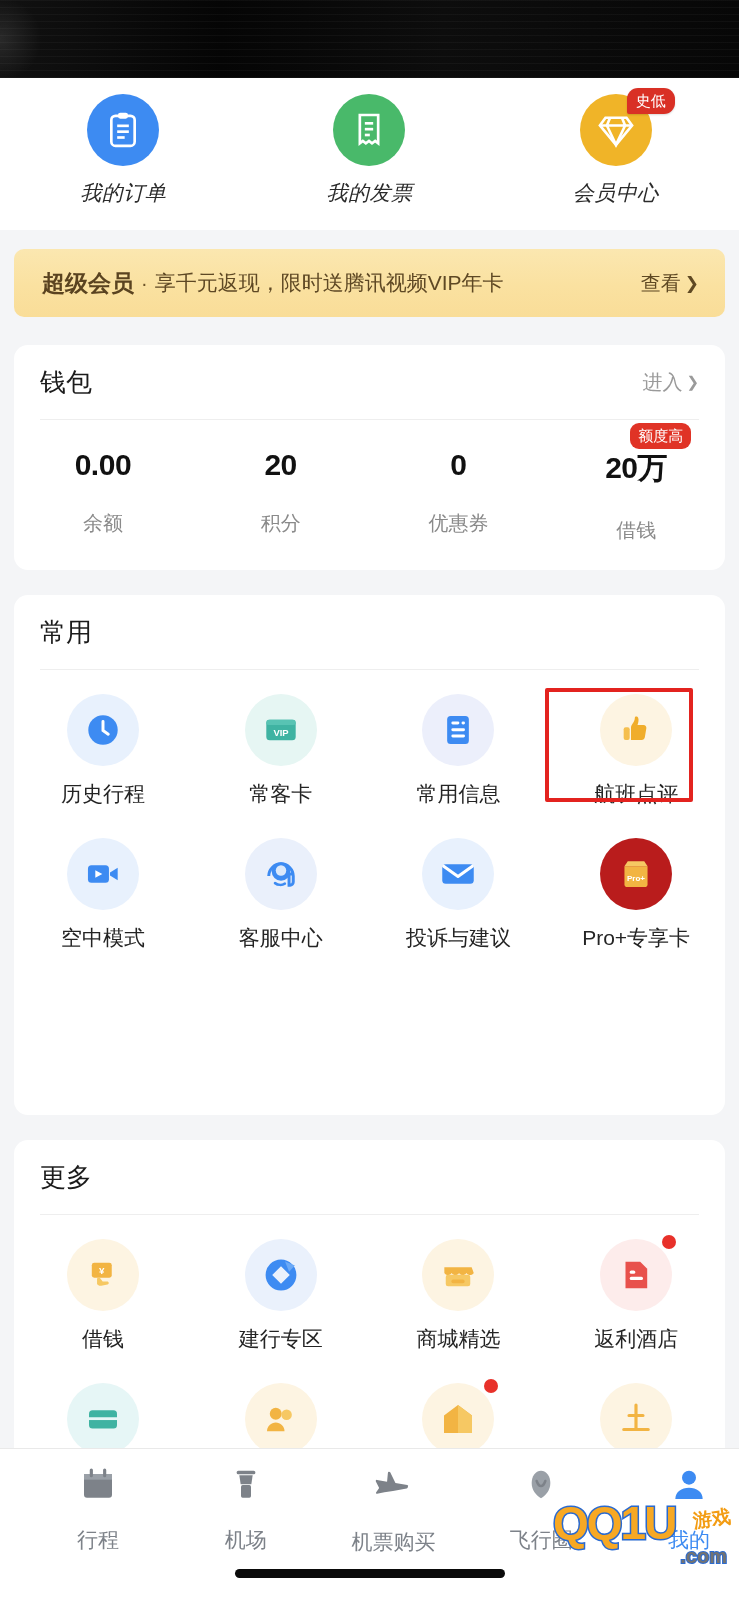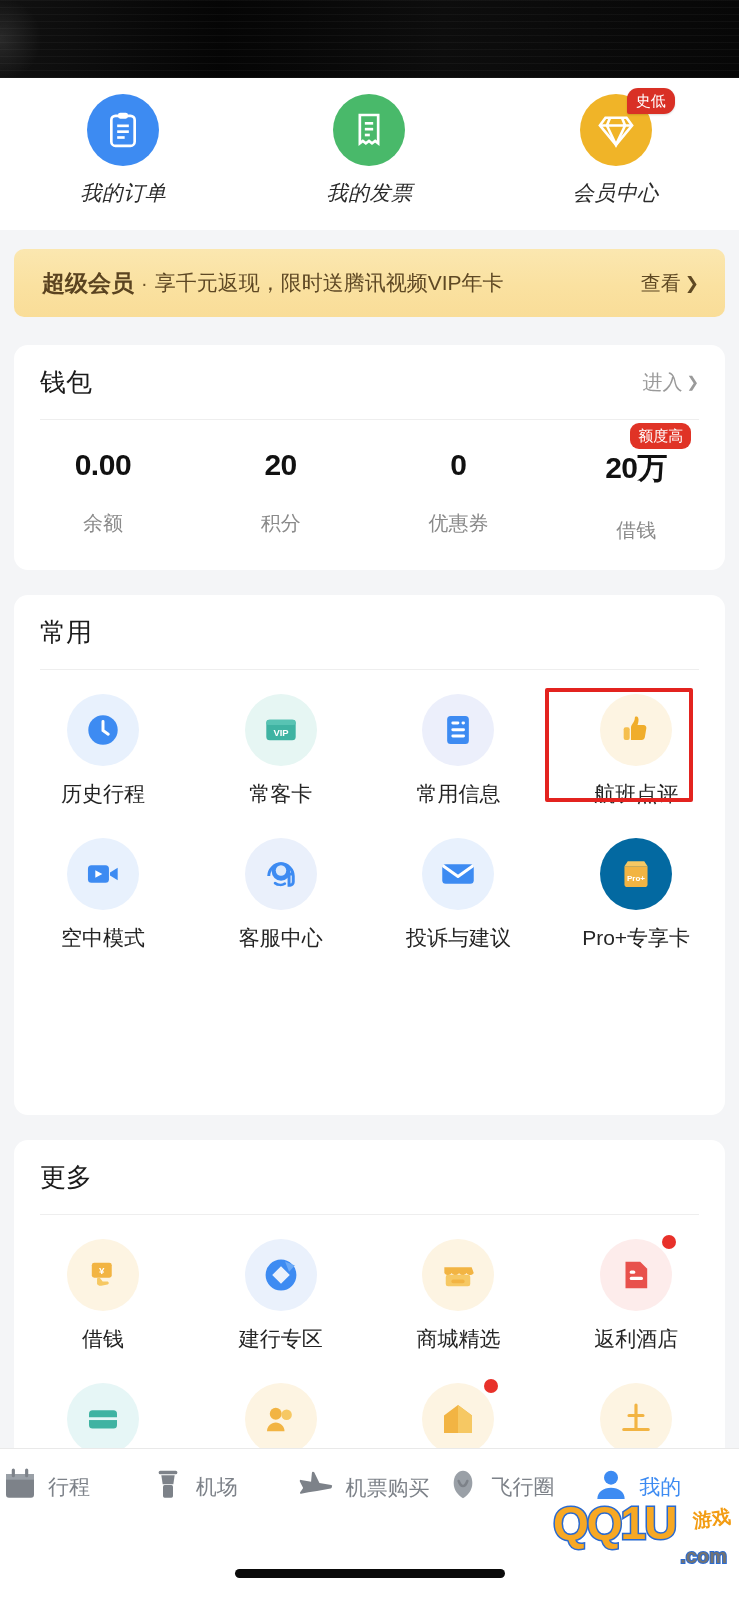--- a/index.html
+++ b/index.html
@@ -129,21 +129,21 @@
   .tabbar {
     position: absolute; left: 0; bottom: 0;
     width: 739px; height: 152px;
     background: #fff;
     border-top: 1px solid #e9e9e9;
     display: flex; align-items: flex-start;
     padding-top: 16px;
     z-index: 30;
   }
   .tab {
-    flex: 1; display: flex; flex-direction: row; align-items: center; gap: 8px;
+    flex: 1; display: flex; flex-direction: column; align-items: center; gap: 17px; padding-left: 48px;
   }
   .tab-label { font-size: 21px; color: #7d8289; }
   .tab.active .tab-label { color: #3d8bf2; }
   .home-bar {
     position: absolute; left: 50%; transform: translateX(-50%);
     bottom: 22px; width: 270px; height: 9px; border-radius: 5px; background: #0a0a0a;
     z-index: 31;
   }
   .watermark {
     position: absolute; right: 6px; bottom: 34px;
@@ -334,21 +334,21 @@
         <div class="g-ico" style="background:#e8f1fd">
           <svg width="42" height="42" viewBox="0 0 24 24">
             <rect x="3" y="6.4" width="18" height="11.2" rx="2" fill="#3d8bf2"></rect>
             <path d="M3.8 7.6L12 13.4l8.2-5.8" stroke="#fff" stroke-width="1.7" fill="none" stroke-linecap="round" stroke-linejoin="round"></path>
           </svg>
         </div>
         <div class="g-label">投诉与建议</div>
       </div>
 
       <div class="g-cell">
-        <div class="g-ico" style="background:#0369a1">
+        <div class="g-ico" style="background:#b91c1c">
           <svg width="42" height="42" viewBox="0 0 24 24">
             <path d="M5.4 7.6h13.2v10.2a1.6 1.6 0 0 1-1.6 1.6H7a1.6 1.6 0 0 1-1.6-1.6z" fill="#f2b443"></path>
             <path d="M5.4 7.6l1.9-2.9h9.4l1.9 2.9z" fill="#f6c863"></path>
             <text x="12" y="16" font-size="4.6" font-family="Liberation Sans, sans-serif" font-weight="bold" fill="#fff" text-anchor="middle">Pro+</text>
           </svg>
         </div>
         <div class="g-label">Pro+专享卡</div>
       </div>
 
 

